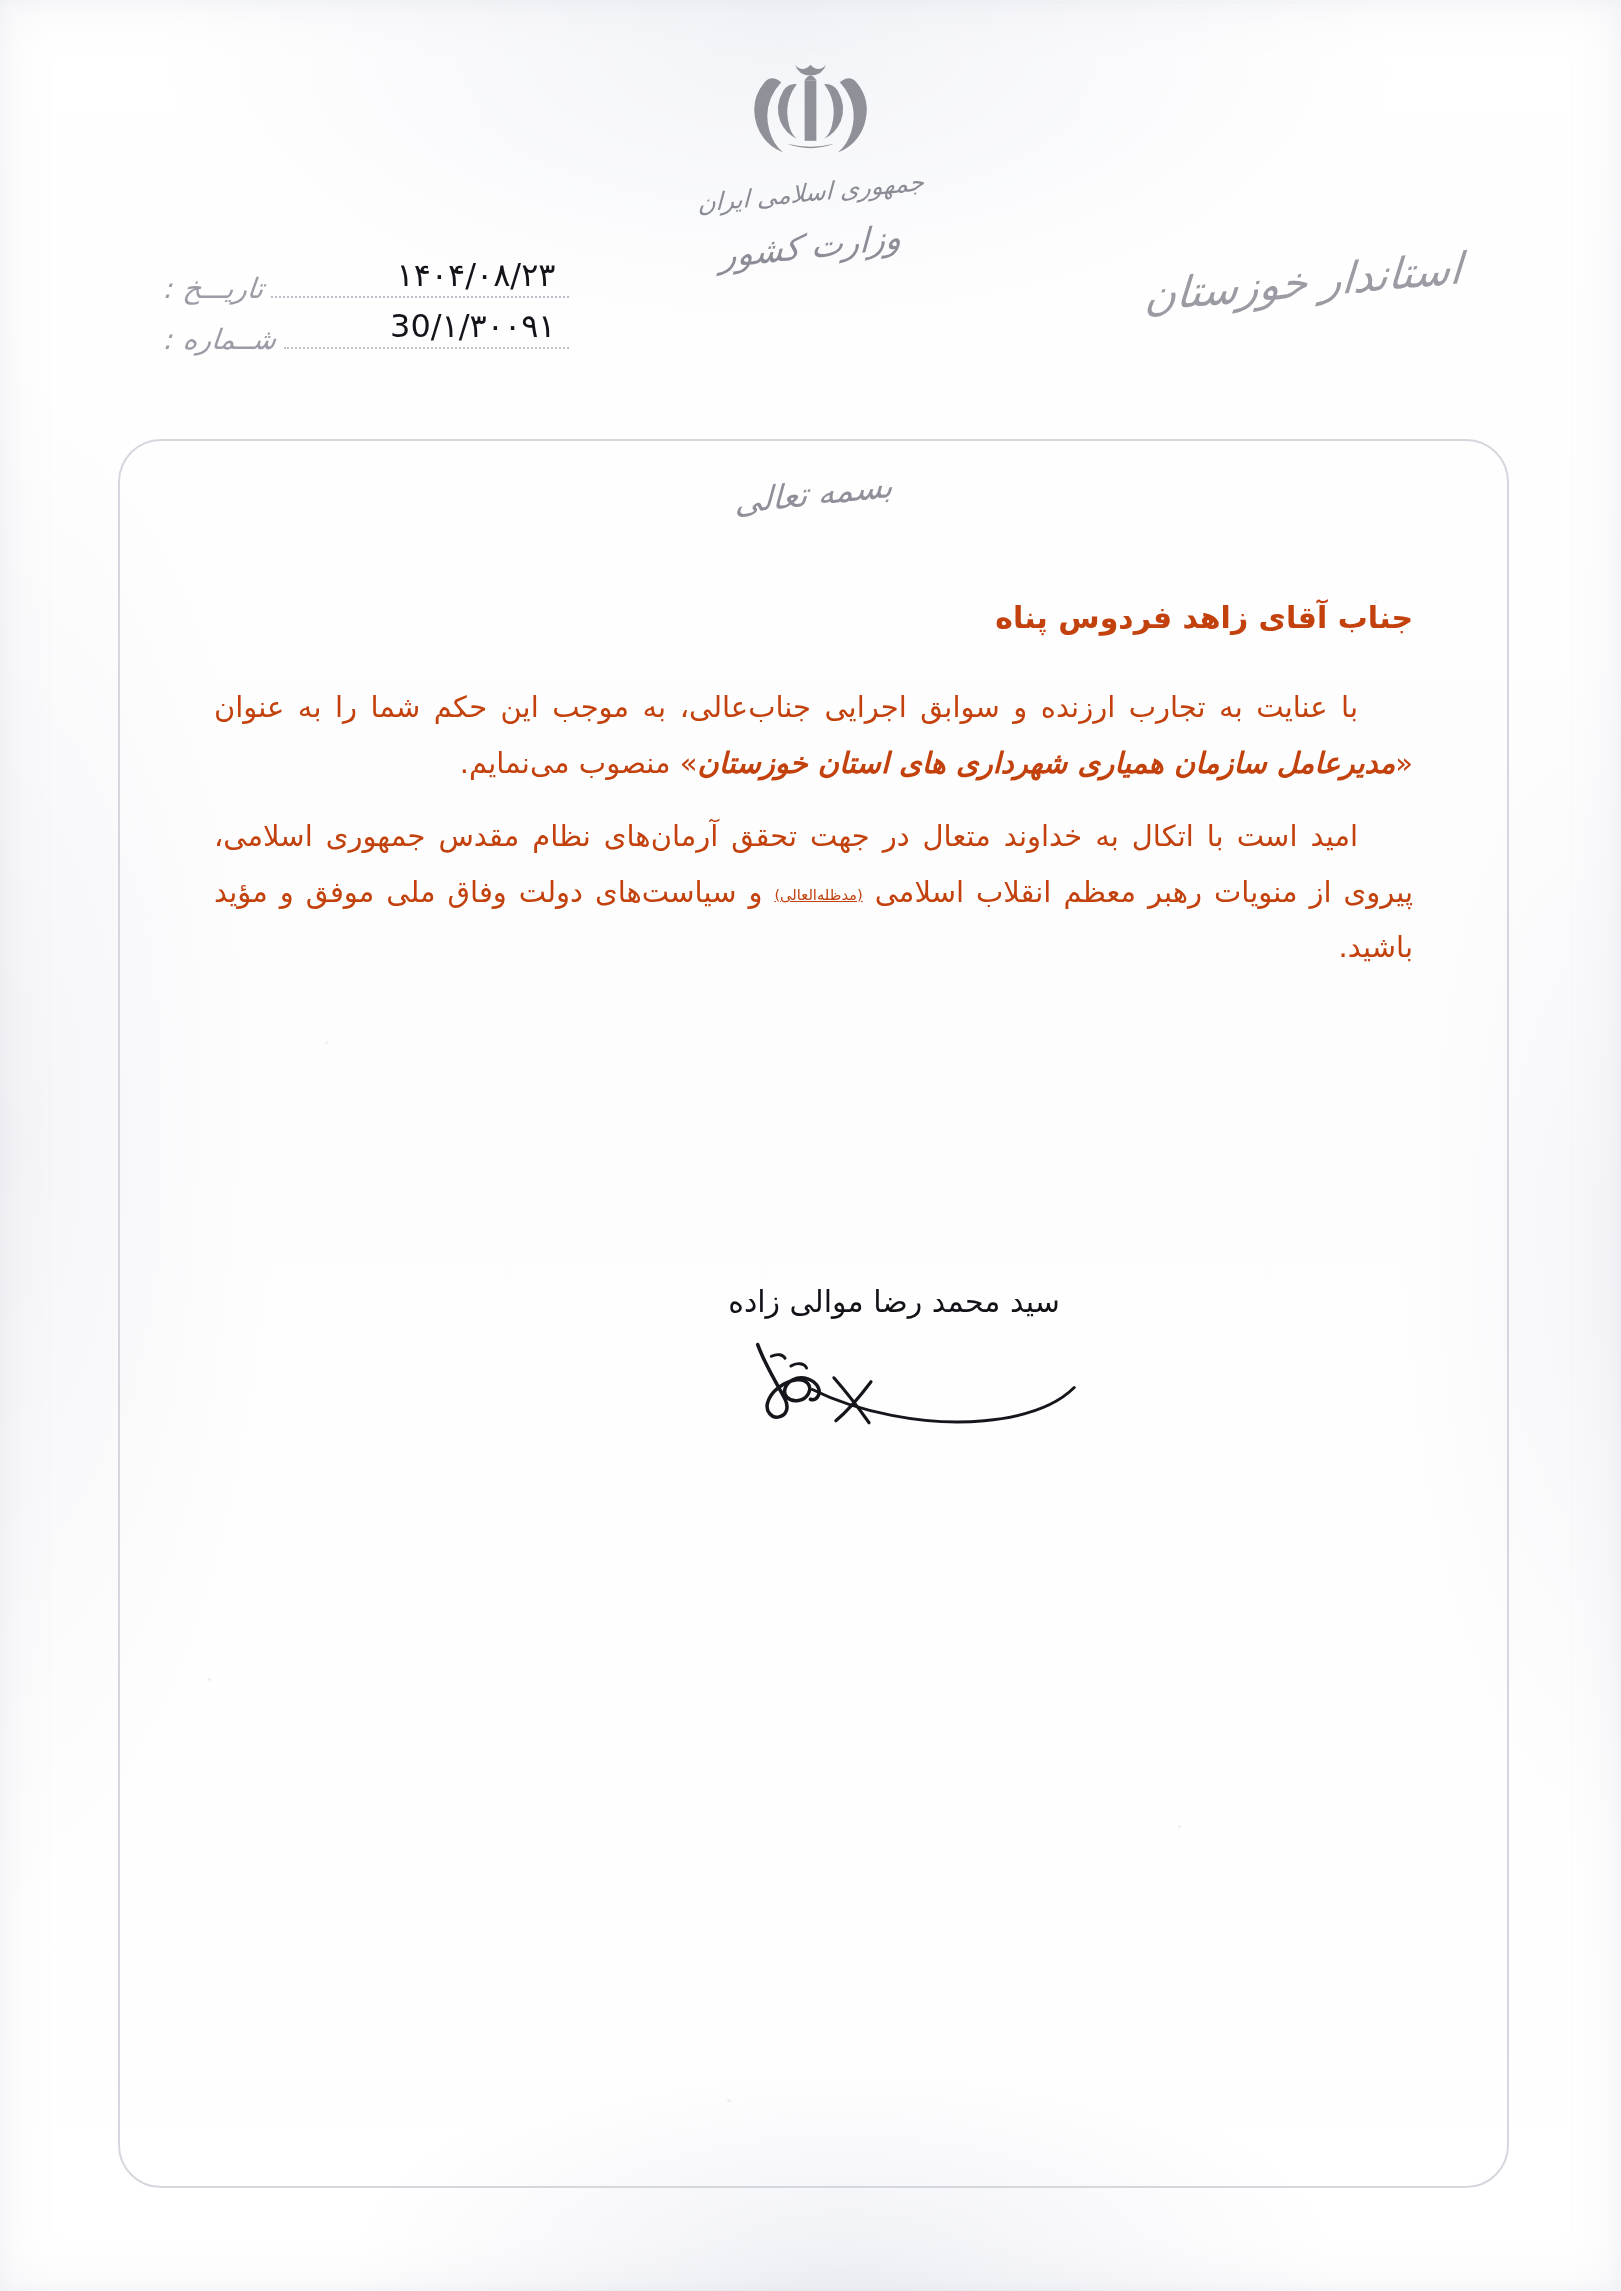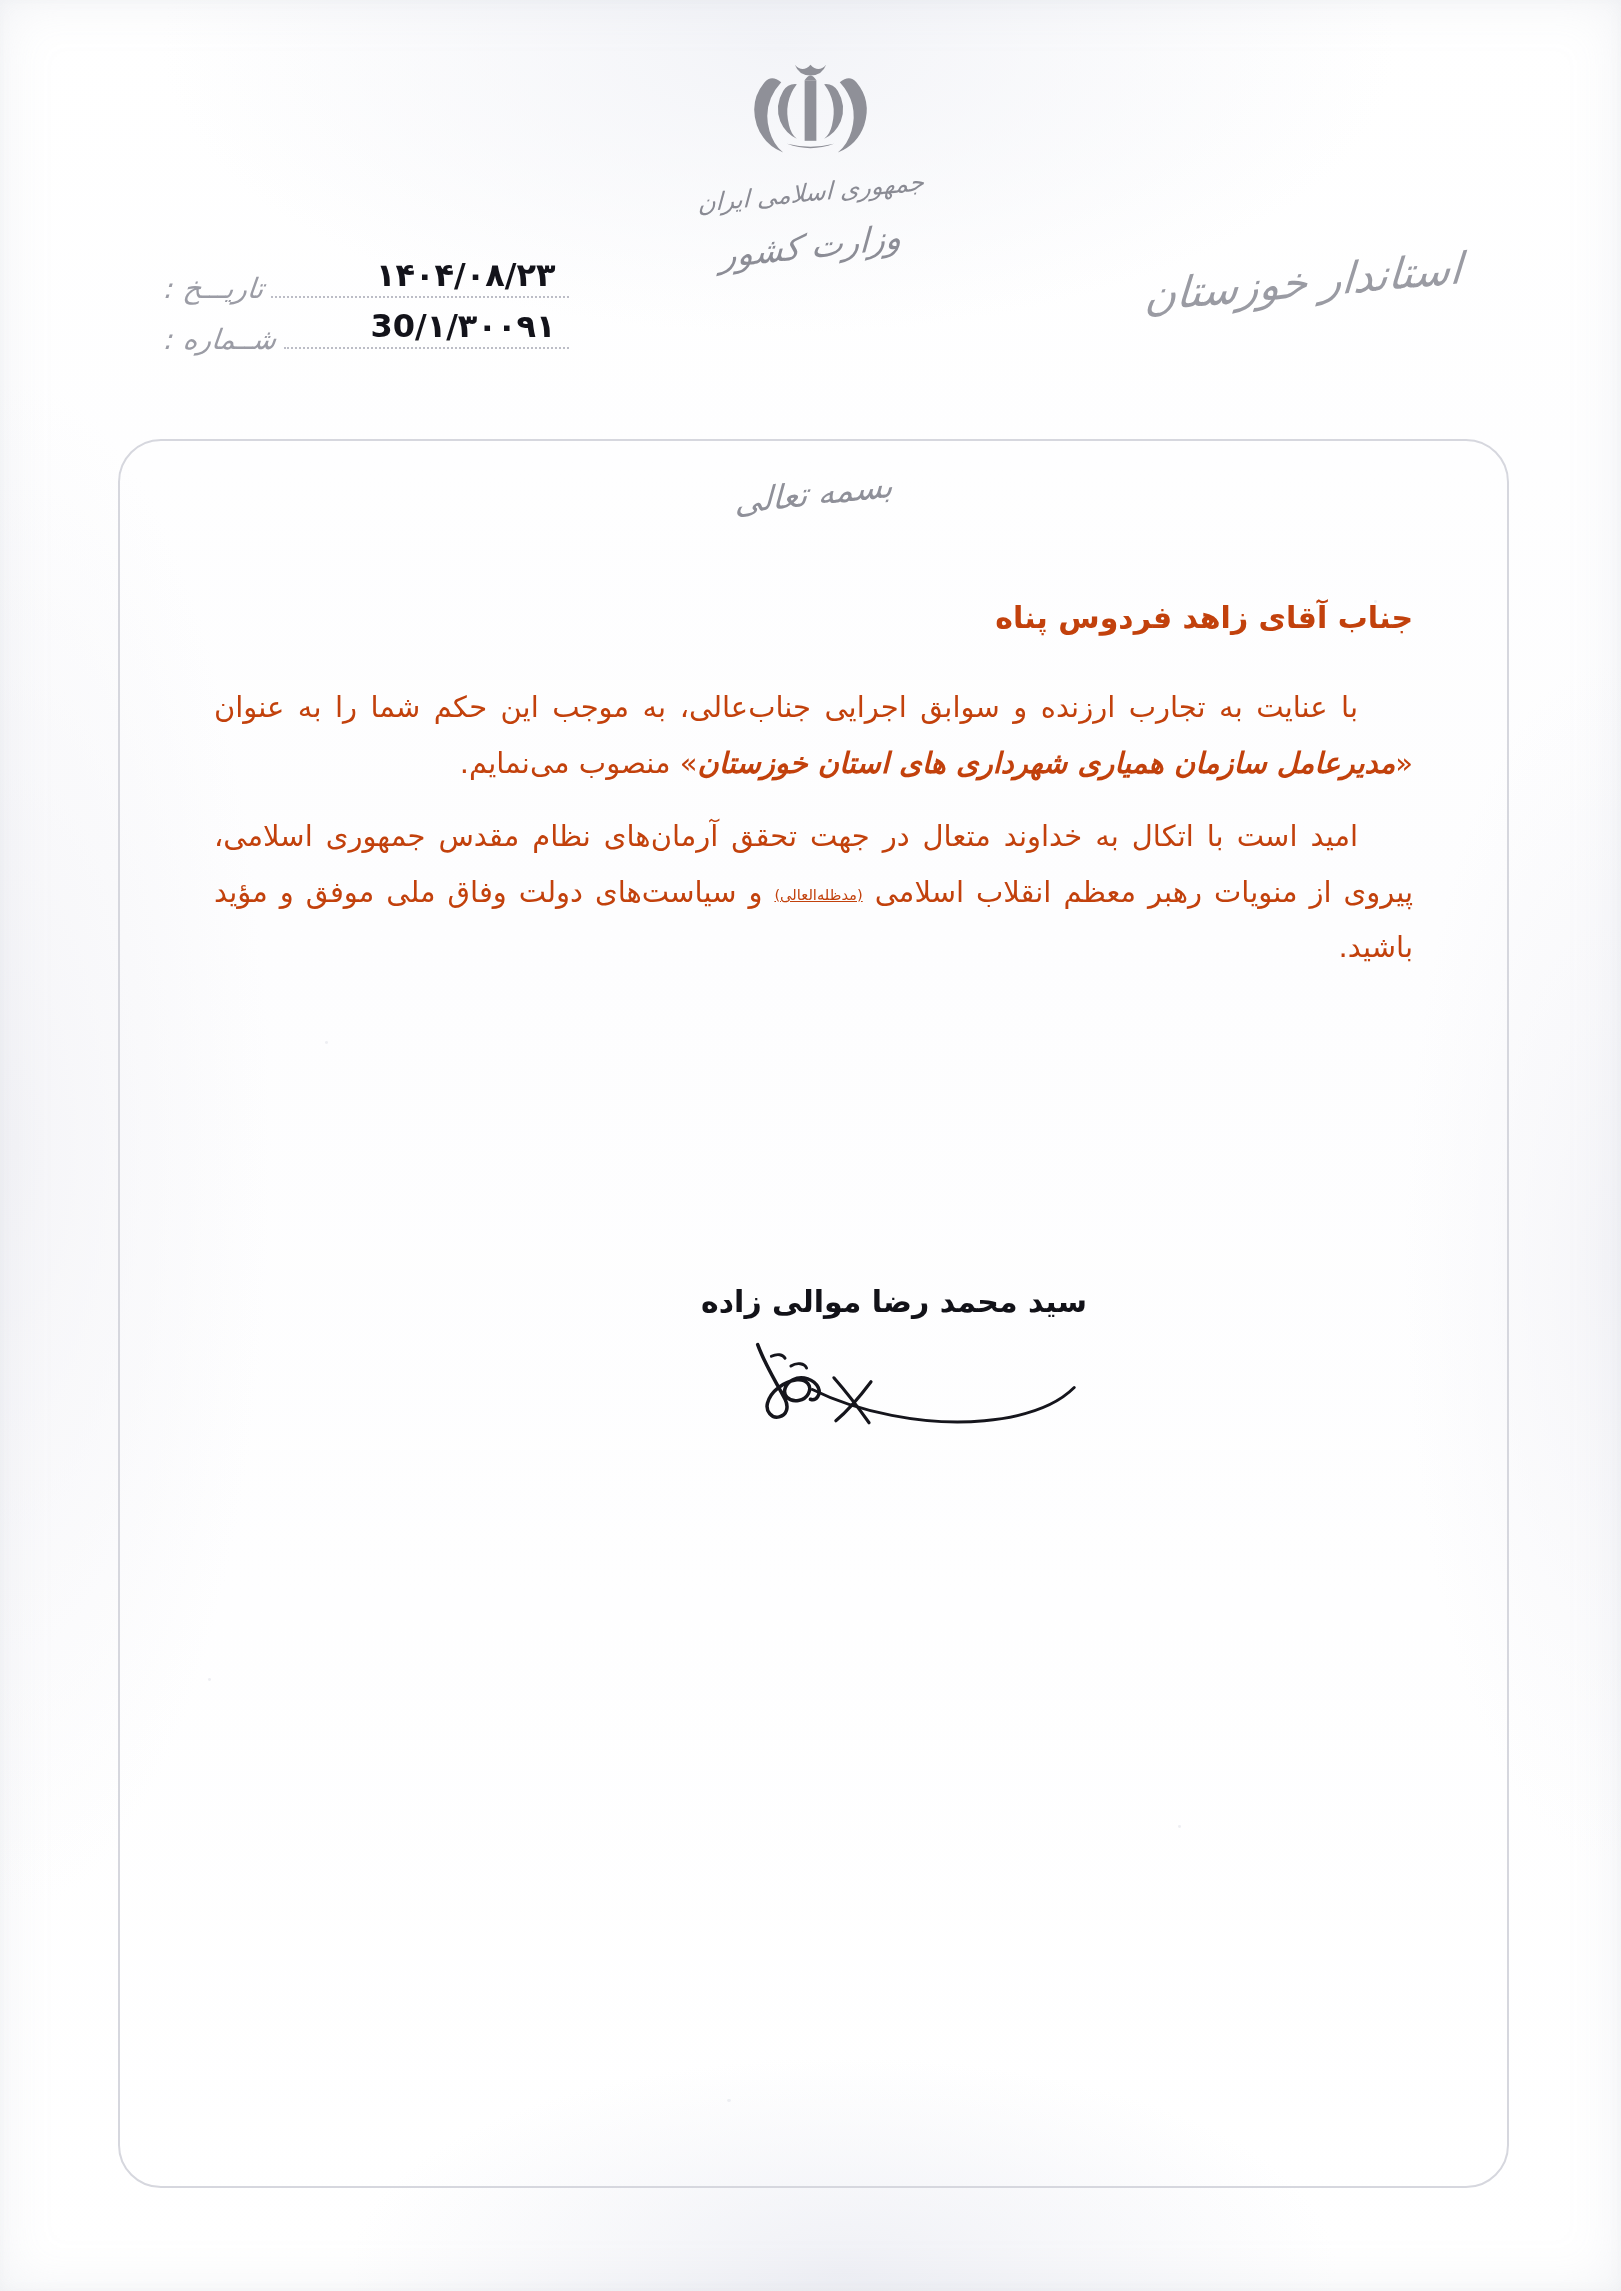--- a/index.html
+++ b/index.html
@@ -77,21 +77,21 @@
   }
   .meta-dots{
     flex:1 1 auto;
     border-bottom:2.9px dotted #bcbdc6;
     margin:0 7.8px 7.8px 7.8px;
     position:relative;
     height:21.6px;
   }
   .meta-value{
     position:absolute;right:13.7px;bottom:2px;
-    font-size:32px;font-weight:700;color:#13131a;
+    font-size:32px;font-weight:400;color:#13131a;
     letter-spacing:1px;white-space:nowrap;
     font-family:"DejaVu Sans","Liberation Sans",sans-serif;
   }
 
   
   .frame{
     position:absolute;top:439px;left:118px;
     width:1387px;height:1745px;
     border:2px solid #d6d7de;
     border-radius:43px;
@@ -126,21 +126,21 @@
   }
   .para.indent{ text-indent:55px; }
   .bold-title{font-weight:700;font-style:italic;}
   .honorific{font-size:14.7px;vertical-align:2px;text-decoration:underline;}
 
   .sign-block{
     position:absolute;top:843px;right:auto;left:568px;
     width:412px;text-align:center;direction:rtl;
   }
   .sign-name{
-    font-size:30px;font-weight:700;color:#121218;white-space:nowrap;
+    font-size:30px;font-weight:400;color:#121218;white-space:nowrap;
   }
   .signature{
     margin-top:7.8px;width:372px;height:127px;display:block;
   }
   .signature path{fill:none;stroke:#15151c;stroke-linecap:round;stroke-linejoin:round;}
 </style>
 </head>
 <body>
 
 <div class="paper"></div>

